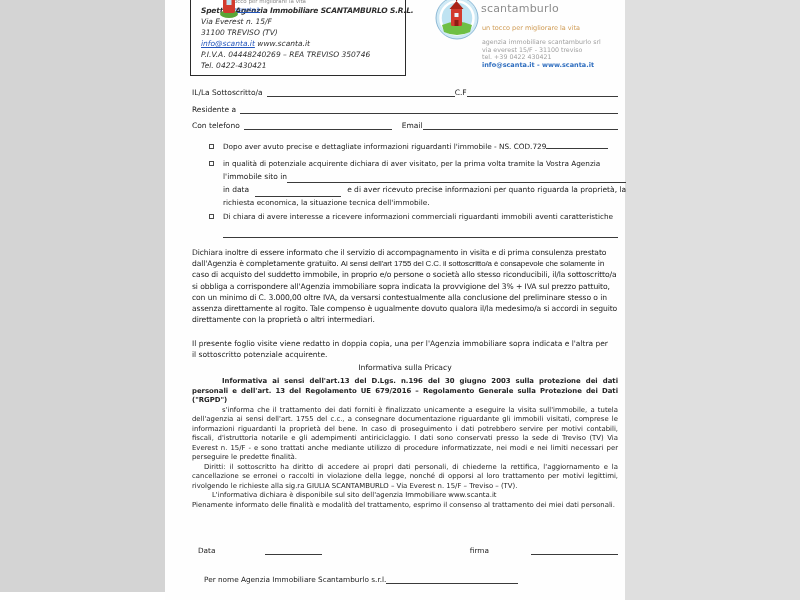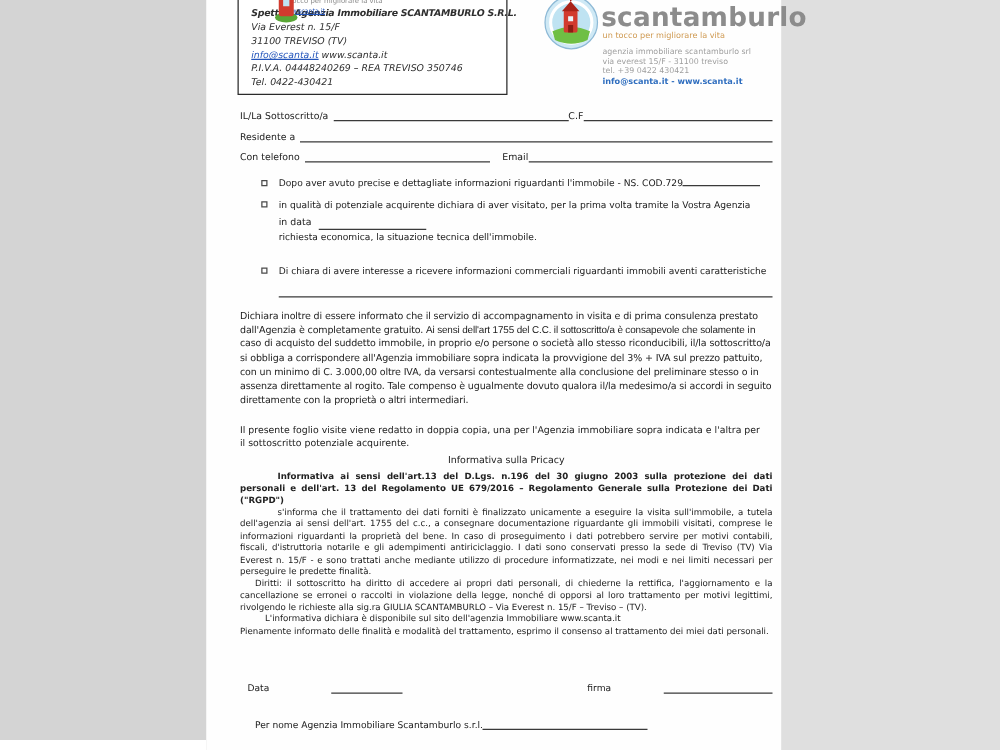--- a/index.html
+++ b/index.html
@@ -17,21 +17,21 @@
     font-style:italic; font-size:7.5px; line-height:11px; color:#2e2e2e; white-space:nowrap; }
   .rb-name { font-weight:bold; font-size:7.5px; letter-spacing:-0.2px; }
   .rb-link { color:#2355bb; text-decoration:underline; font-style:italic; }
   .tiny-tagline { position:absolute; left:32px; top:5px; font-size:5.5px; color:#8b8b8b; white-space:nowrap; }
   .tiny-site { position:absolute; left:34px; top:13px; font-size:5px; color:#2355bb; text-decoration:underline; white-space:nowrap; }
   .mini-logo { position:absolute; left:27px; top:-6px; }
 
   
   .brand { position:absolute; left:270px; top:-4px; width:185px; }
   .brand-logo { position:absolute; left:0; top:0; }
-  .brand-name { position:absolute; left:46px; top:6px; font-size:21px; color:#8c8c8c; letter-spacing:0.2px;font-weight:bold; }
+  .brand-name { position:absolute; left:46px; top:6px; font-size:11px; color:#8c8c8c; letter-spacing:0.2px; }
   .brand-tagline { position:absolute; left:47px; top:28px; font-size:6.5px; color:#cf9a52; }
   .brand-address { position:absolute; left:47px; top:42px; font-size:6.3px; line-height:7.6px; color:#9f9f9f; }
   .brand-contact { position:absolute; left:47px; top:65px; font-size:6.5px; font-weight:bold; color:#2f6ebf; }
 
   
   .row { display:flex; align-items:flex-end; font-size:7.5px; white-space:nowrap; }
   .fl { display:inline-block; border-bottom:0.8px solid #3a3a3a; height:8px; }
   .grow { flex:1 1 auto; }
   .abs { position:absolute; left:0; width:426px; }
 
@@ -133,23 +133,28 @@
       <span class="cb-box"></span>
       <span class="cb-text">
         <span>Dopo aver avuto precise e </span><b>dettagliate informazioni</b><span> riguardanti l'immobile  - </span><b>NS. COD.729</b><span class="fl" style="width:62px"></span>
       </span>
     </div>
 
     <div class="abs cb-row" style="top:158px">
       <span class="cb-box"></span>
       <span class="cb-text">
         <span>in qualità di potenziale acquirente dichiara di </span><b>aver visitato</b><span>, per la prima volta tramite la Vostra Agenzia</span><br>
+        <span class="row">
+          <span>l'immobile sito in</span>
+          <span class="fl grow"></span>
+        </span>
         <span class="row" style="margin-top:1px">
           <span>in data</span>
           <span class="fl" style="width:86px; margin:0 6px 0 6px"></span>
+          <span>e di aver ricevuto  precise informazioni per quanto riguarda la proprietà, la</span>
         </span>
         <span>richiesta economica, la situazione tecnica dell'immobile.</span>
       </span>
     </div>
 
     <div class="abs cb-row" style="top:211px">
       <span class="cb-box"></span>
       <span class="cb-text">
         <span>Di chiara di avere interesse a ricevere informazioni commerciali riguardanti immobili aventi caratteristiche</span><br>
         <span class="fl" style="width:100%; margin-top:6px"></span>

